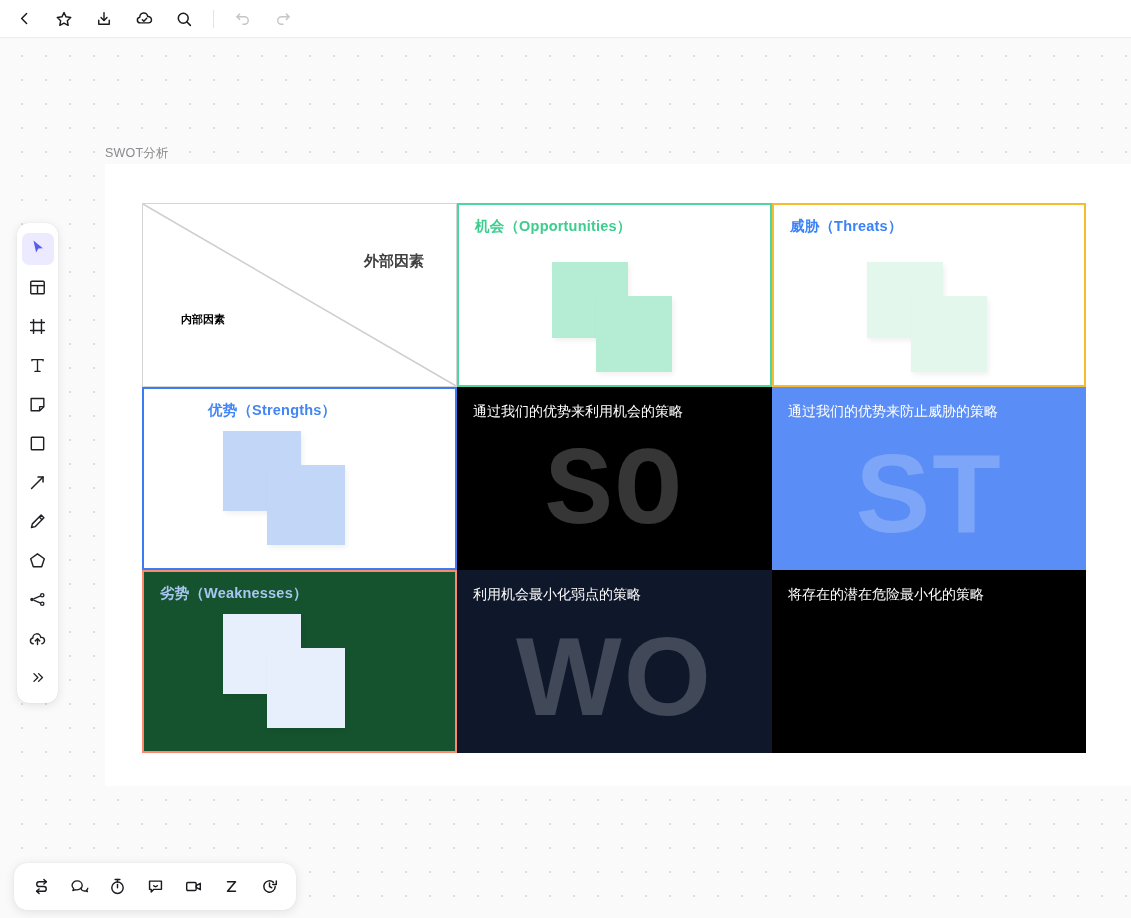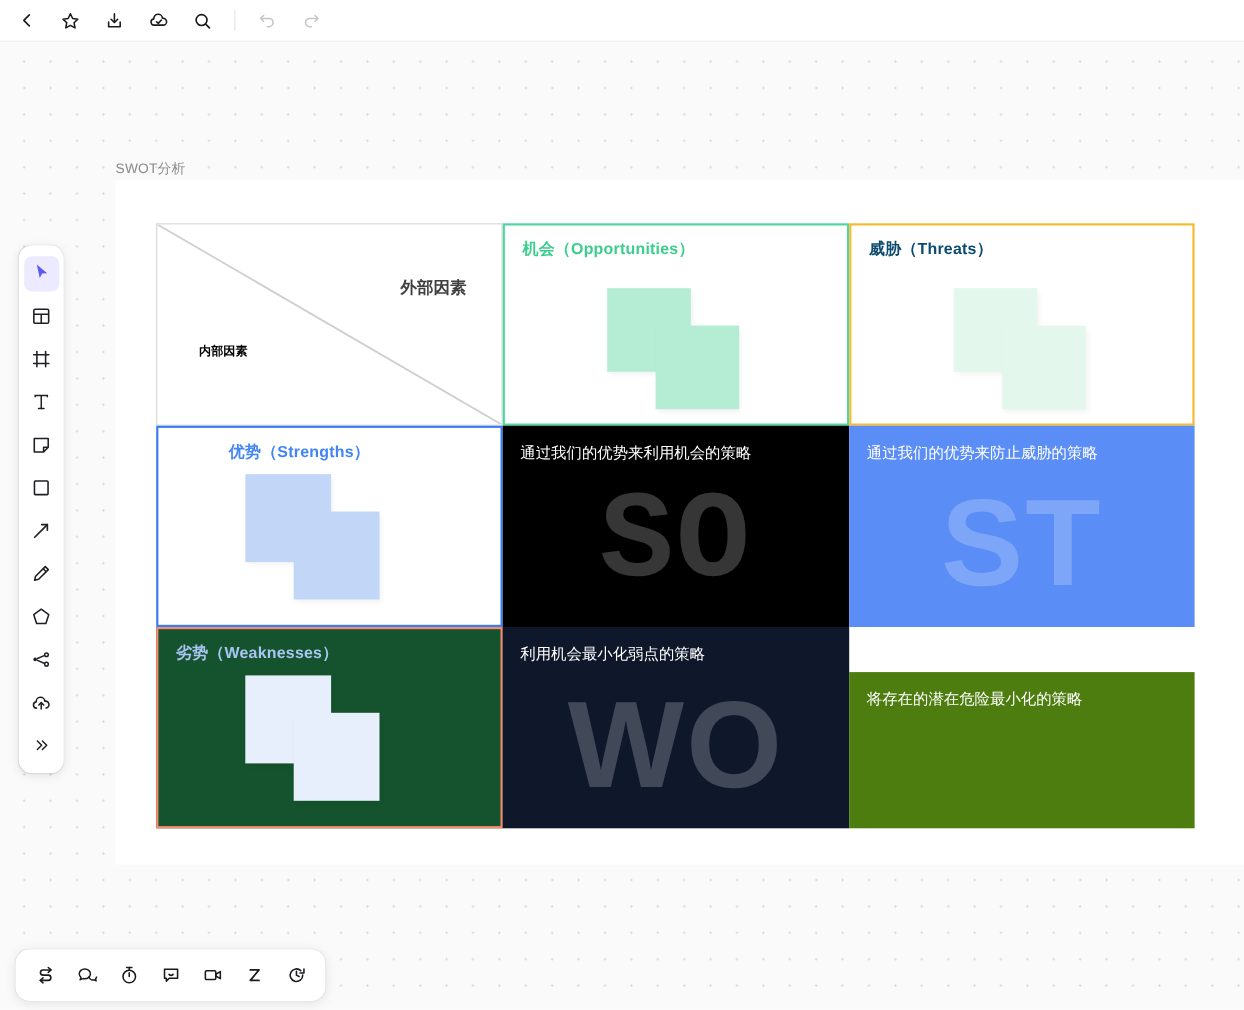--- a/index.html
+++ b/index.html
@@ -142,33 +142,33 @@
   #lbl-internal {
     position: absolute; left: 38px; top: 108px;
     font-size: 11px; font-weight: bold; color: #000000;
     white-space: nowrap;
   }
 
   
   #cell-o { border: 2px solid #4ed6a0; background: #fff; }
   #cell-o .cell-title { color: #3dcd8e; text-align: right; }
   #cell-t { border: 2px solid #f7bb32; background: #fff; }
-  #cell-t .cell-title { color: #0c4a6e; }
+  #cell-t .cell-title { color: #3b82f6; }
 
   
   #cell-s { border: 2.5px solid #3b7bf3; background: #fff; }
   #cell-s .cell-title { color: #4285f4; margin-left: 48px; }
   #cell-w { border: 2.5px solid #f98a6d; background: #14532d; }
   #cell-w .cell-title { color: #a9c5f4; }
 
   
   #cell-so { background: #000000; font-family: Liberation Mono, monospace; }
   #cell-st { background: #5b8df6; }
   #cell-wo { background: #0f172a; }
-  #cell-wt { background: #4d7c0f; margin-top: 41px; }
+  #cell-wt { background: #000000; }
 
   
   .notes { position: absolute; }
   .note {
     position: absolute;
     box-shadow: 2px 3px 5px rgba(0,0,0,.055);
   }
   .note.a { left: 0; top: 0; }
   .note.b { left: 44px; top: 34px; }
 </style>

